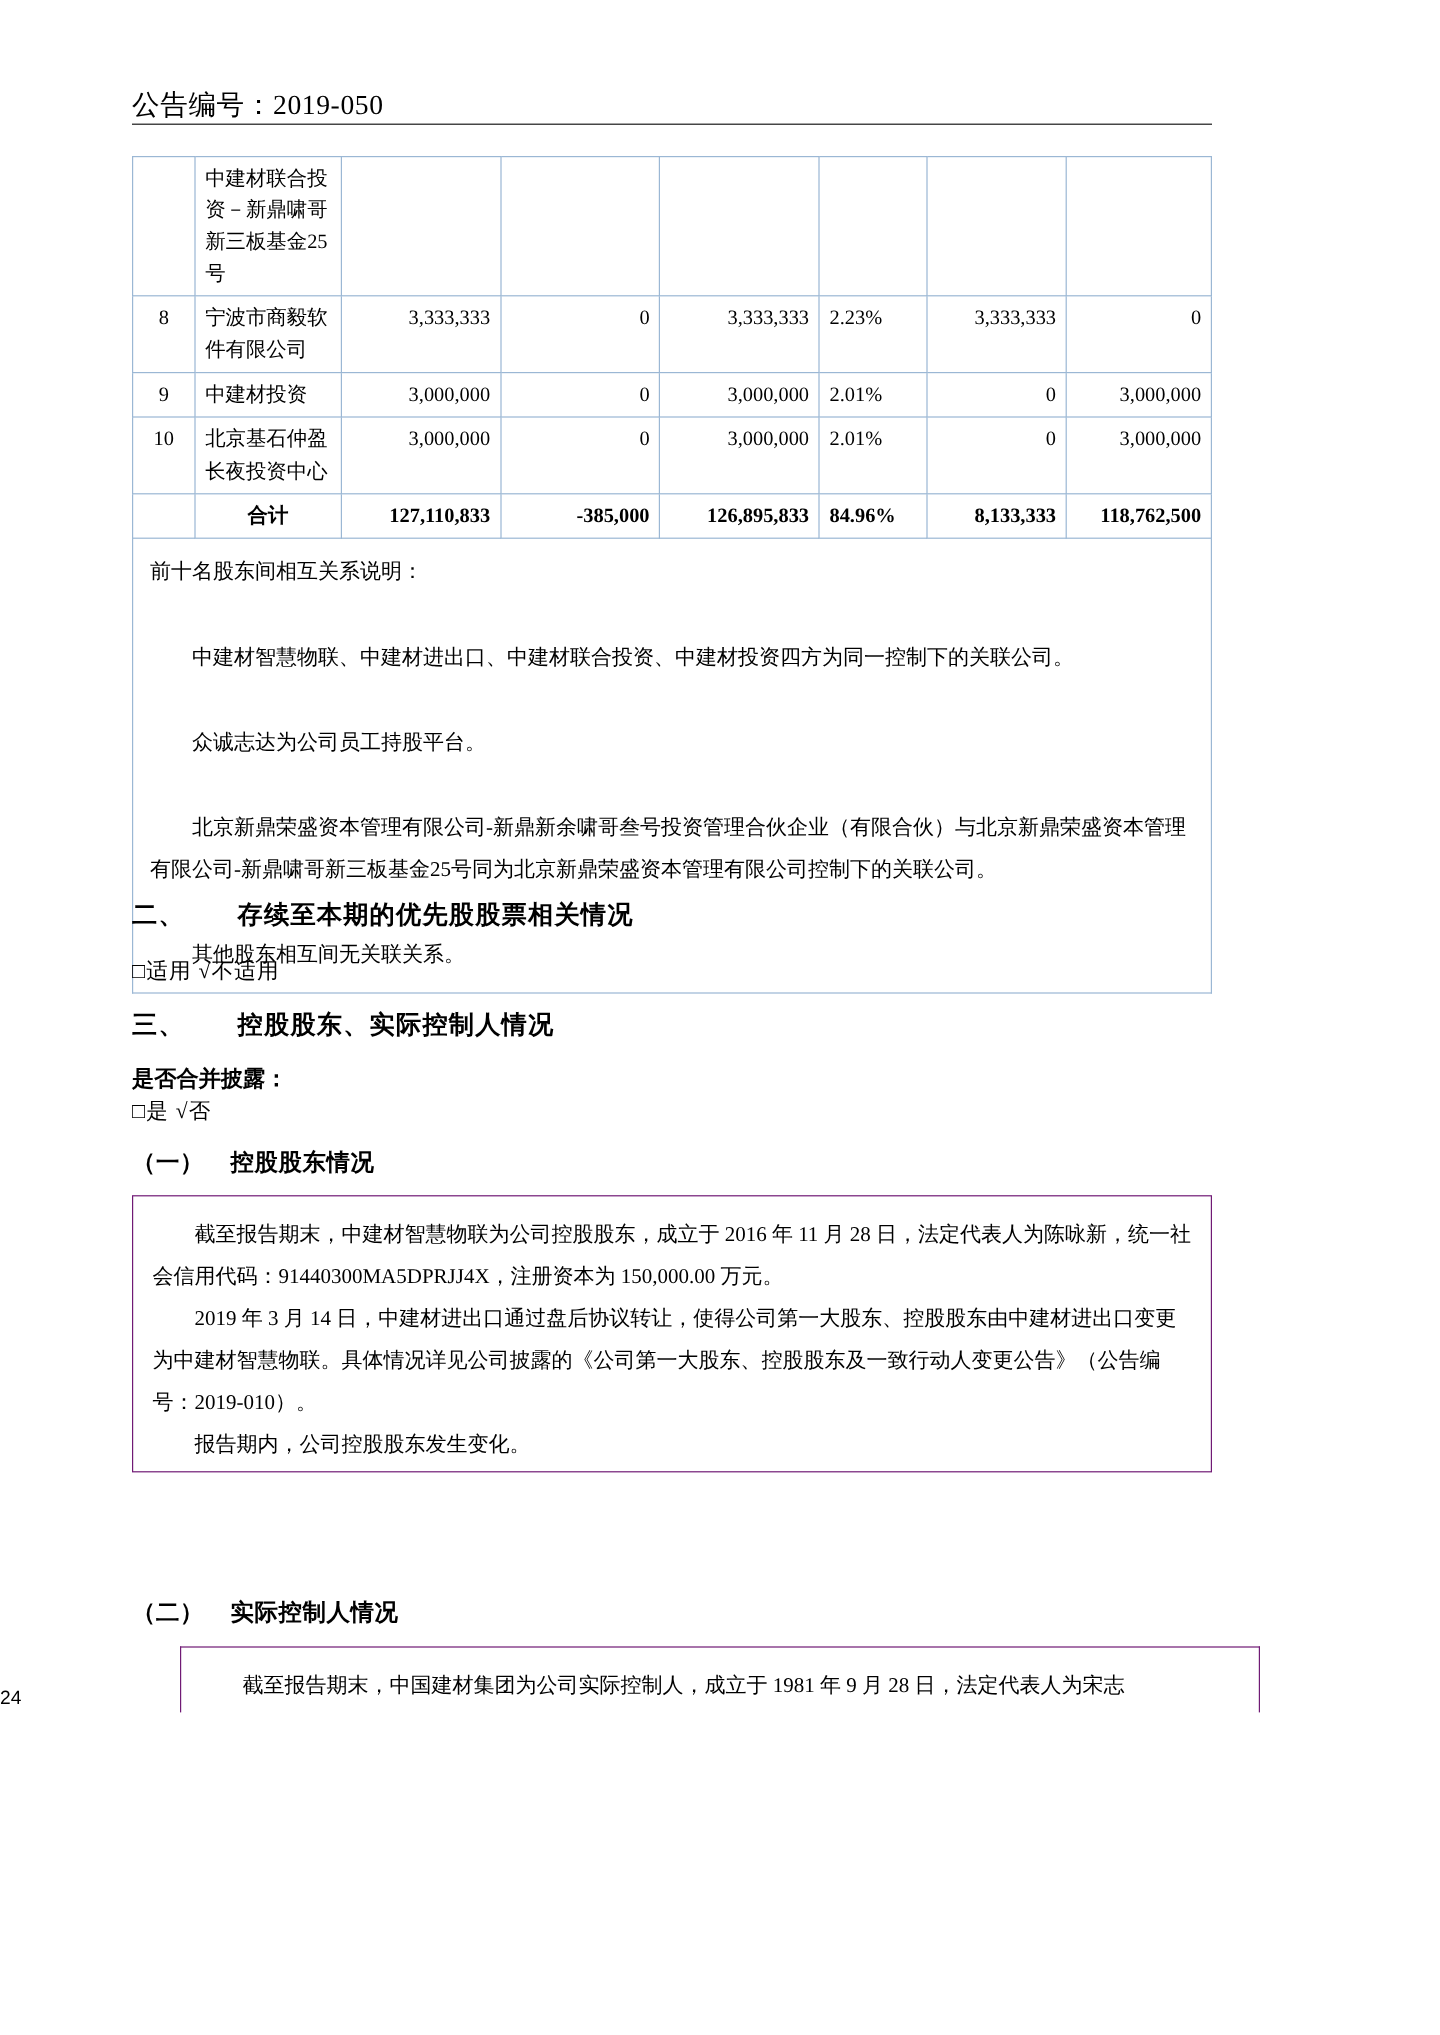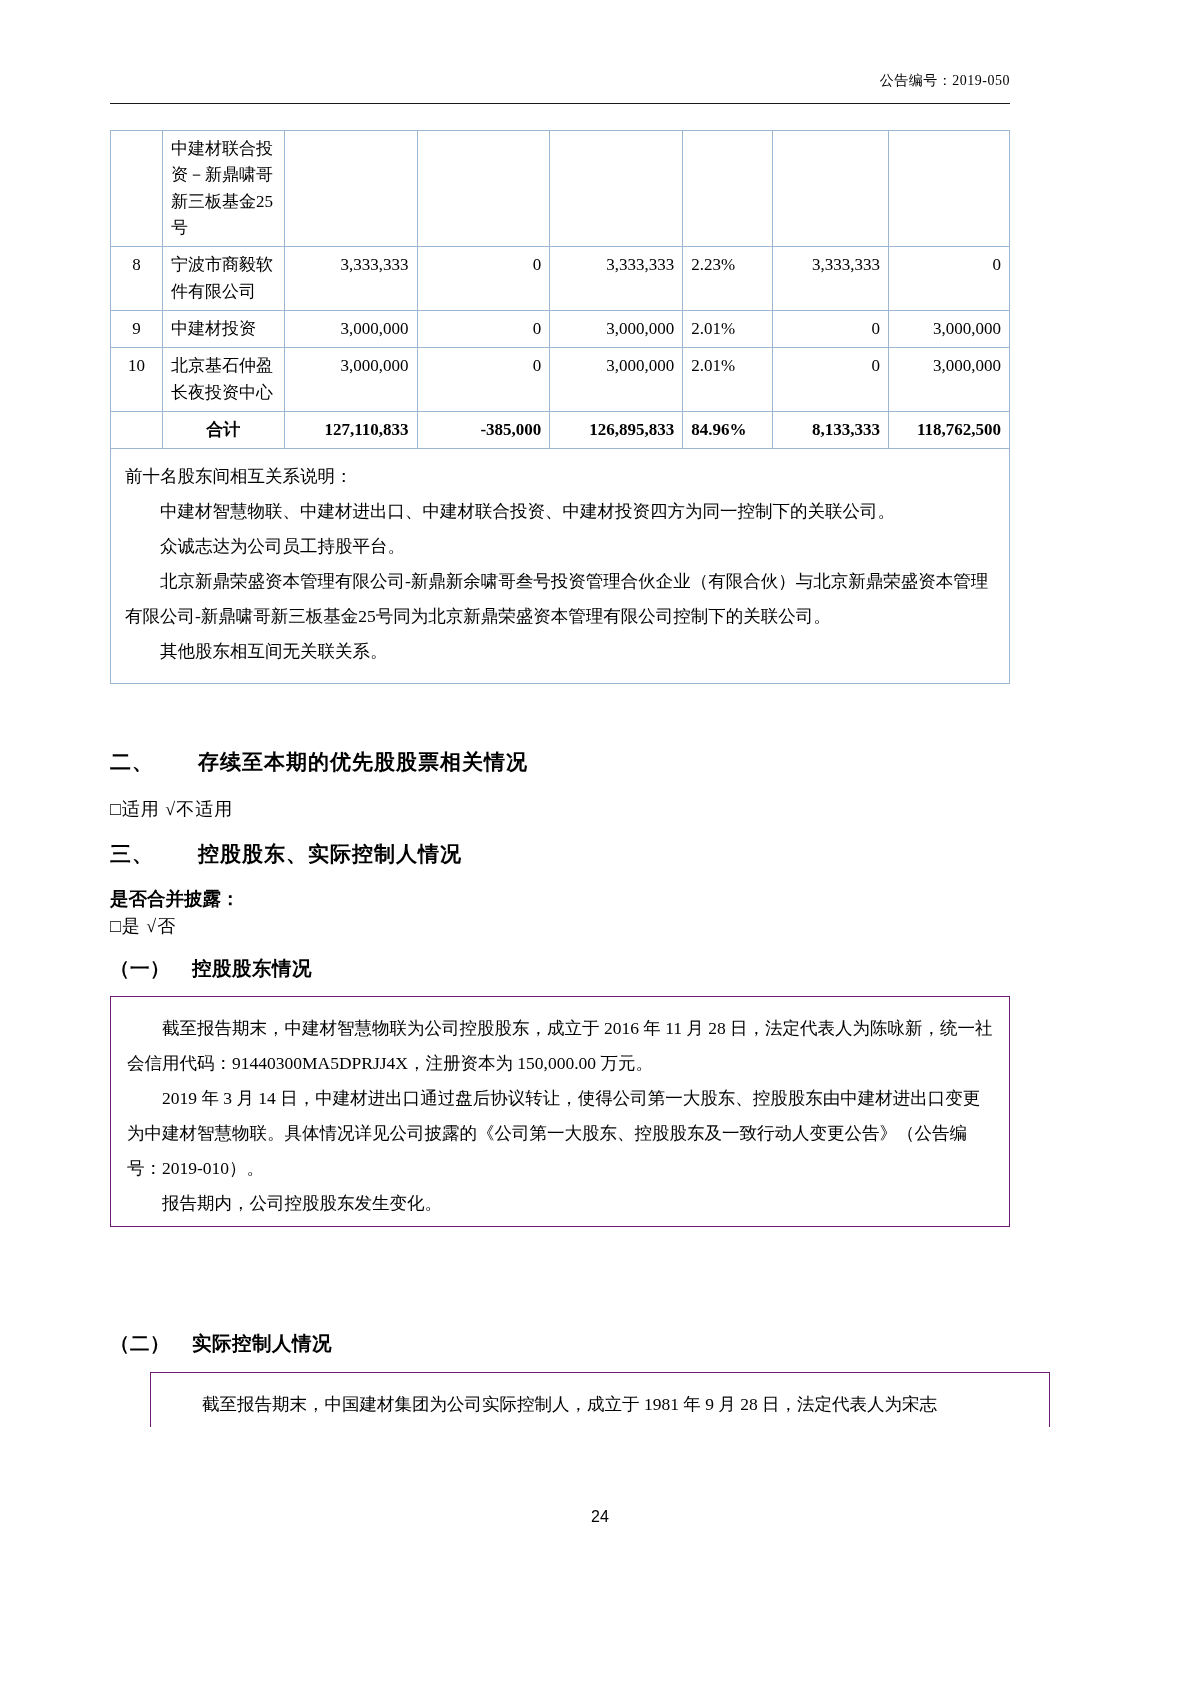--- a/index.html
+++ b/index.html
@@ -18,22 +18,21 @@
     width: 1200px;
     height: 1696px;
     padding: 0;
   }
   
   .header {
     position: absolute;
     left: 110px;
     top: 72px;
     width: 900px;
-    text-align: right;
-    font-size: 14px;
+    font-size: 23px;
     letter-spacing: 0.5px;
   }
   .header-rule {
     position: absolute;
     left: 110px;
     top: 103px;
     width: 900px;
     height: 1px;
     background: #1a1a1a;
   }
@@ -68,21 +67,21 @@
   .total .c-idx, .total .c-name { text-align: center; }
   .note-cell {
     border: 1px solid #9bb7d4;
     border-top: none;
     width: 900px;
     padding: 10px 14px 14px 14px;
     font-size: 17.5px;
     line-height: 2.0;
   }
   .note-cell p { margin: 0; }
-  .note-cell p.ind { text-indent: 2em; }
+  .note-cell p.ind { text-indent: 2em; margin-top: 36px; }
   
   .sec {
     position: absolute;
     left: 110px;
     width: 900px;
   }
   h2.h-sec {
     font-size: 21px;
     font-weight: bold;
     margin: 0;
@@ -113,23 +112,22 @@
     border: 1px solid #701a75;
     padding: 14px 16px 5px 16px;
     font-size: 17.5px;
     line-height: 2.0;
   }
   .box p { margin: 0; text-indent: 2em; }
   .box.noborder-bottom { border-bottom: none; }
   .pagenum {
     position: absolute;
     left: 0;
-    top: 1508px;
+    top: 1407px;
     width: 1200px;
-    text-align: center;
     font-size: 16px;
     font-family: "Liberation Sans", sans-serif;
   }
 </style>
 </head>
 <body>
 
 <div class="page">
 
   <div class="header">

